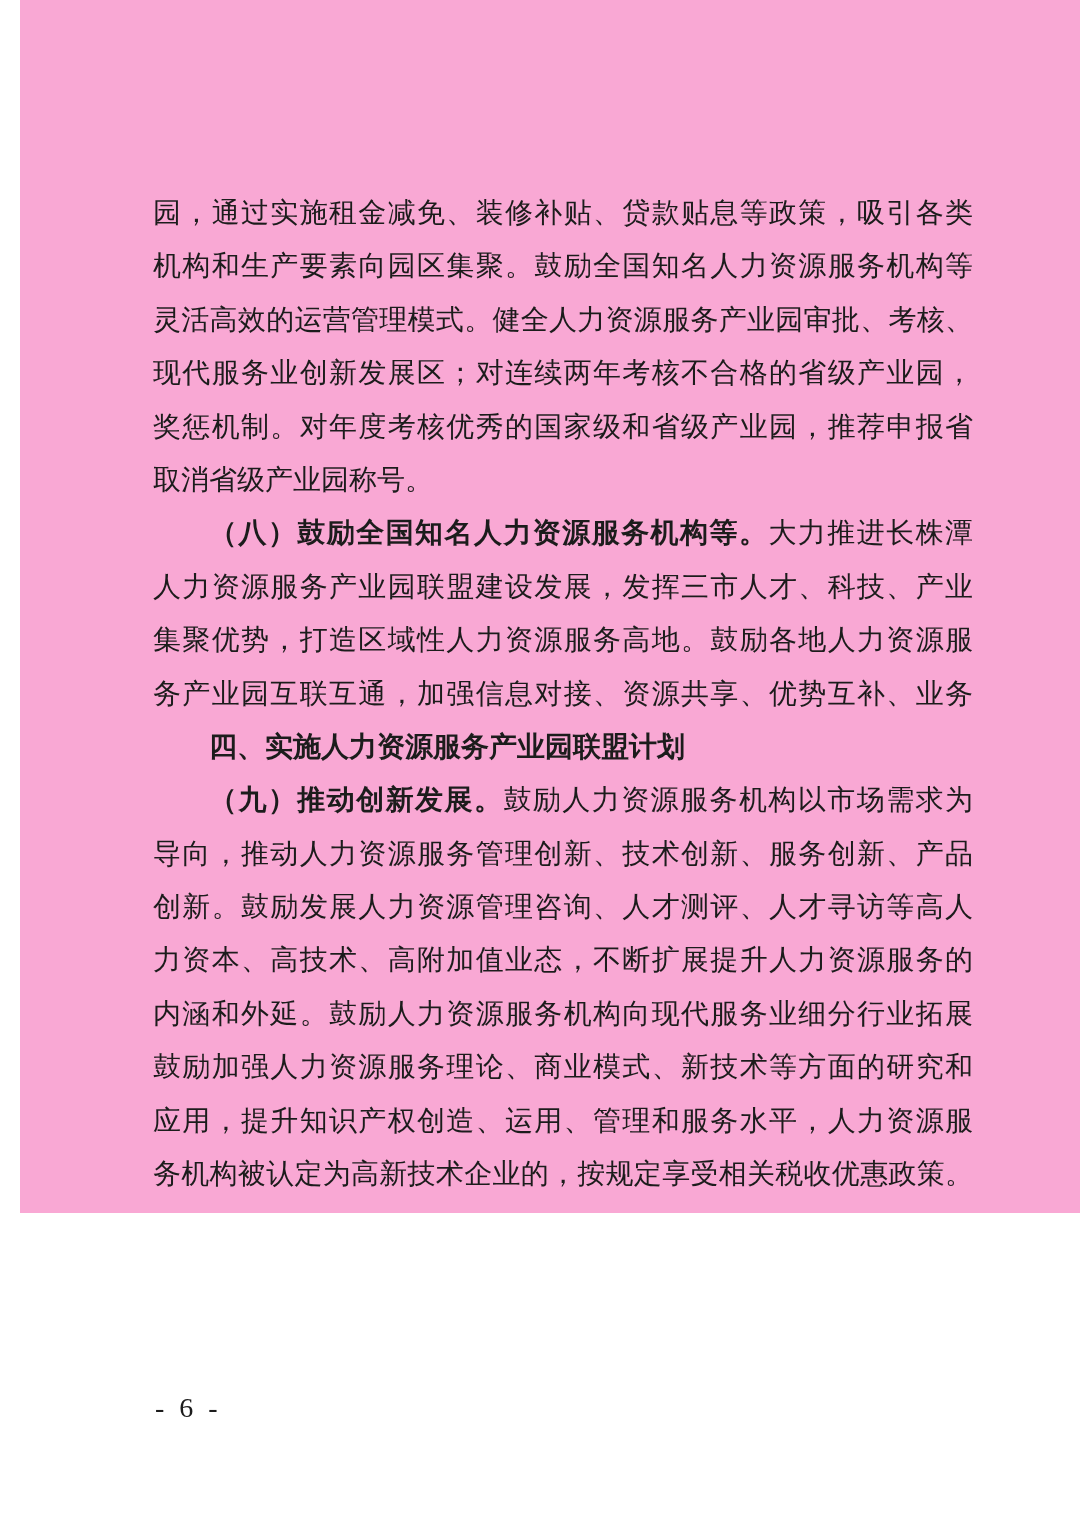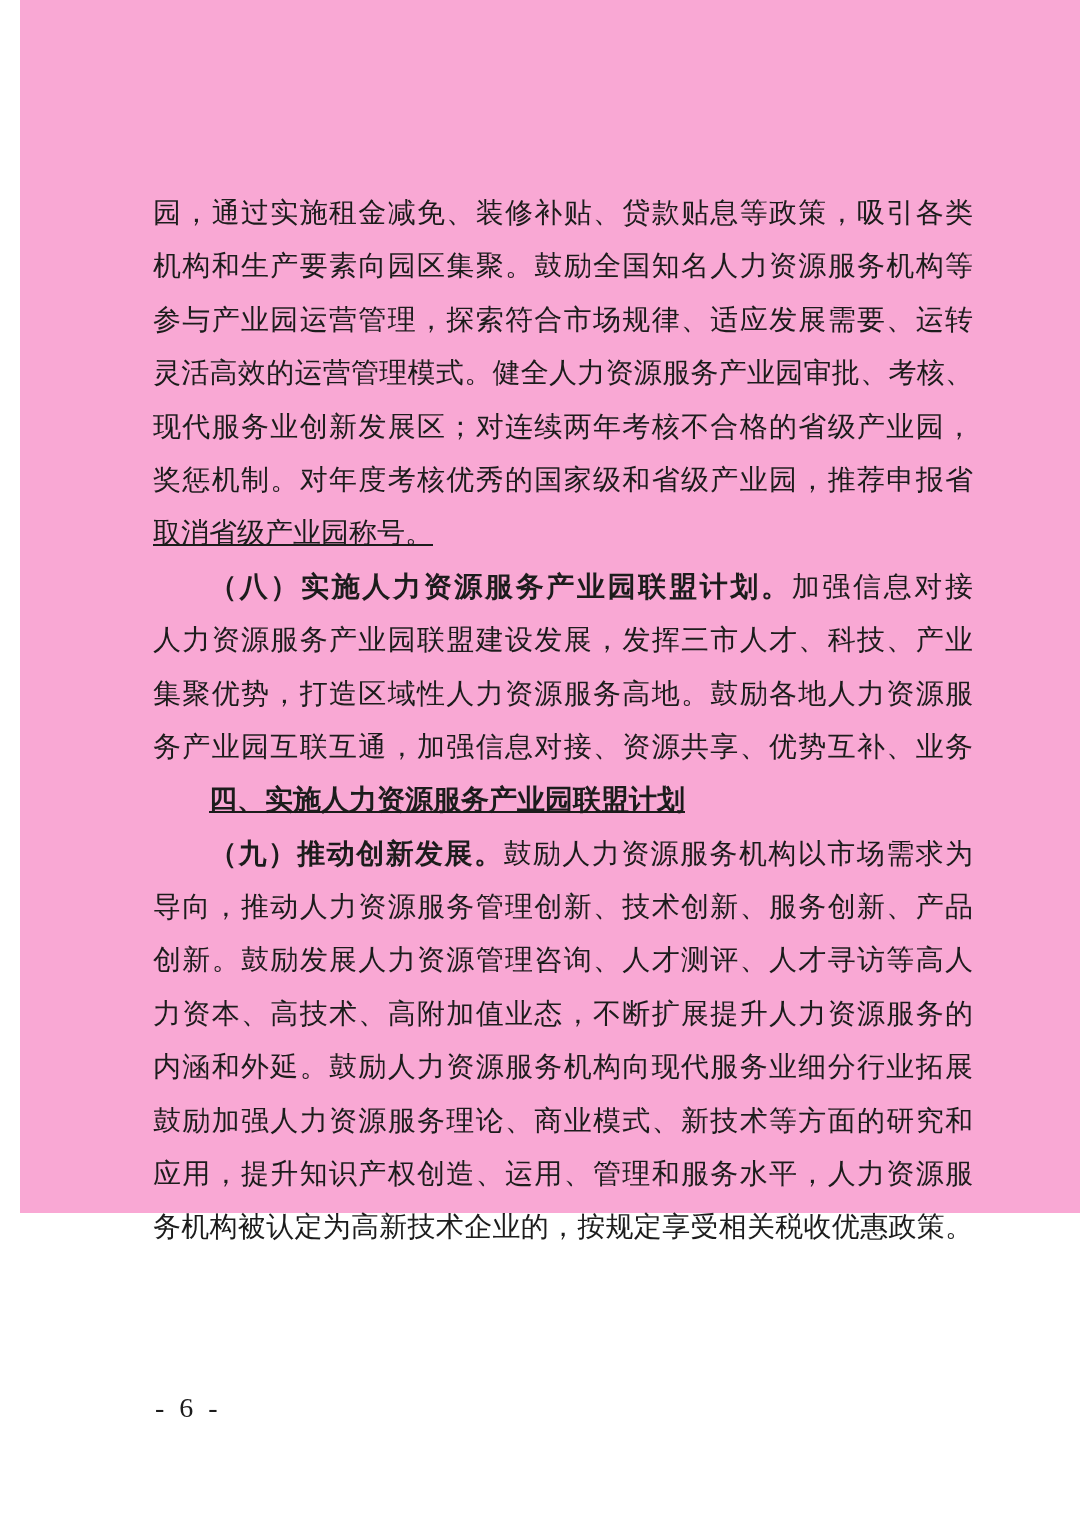--- a/index.html
+++ b/index.html
@@ -30,21 +30,20 @@
     line-height: 53.4px;
     font-size: 28px;
     text-align: justify;
     text-align-last: justify;
     white-space: nowrap;
     letter-spacing: 0;
   }
   .line.end {
     text-align: right;
     text-align-last: left;
-    text-decoration: underline;
   }
   .line.indent {
     text-indent: 56px;
   }
   .line .b {
     font-weight: bold;
   }
   .line.heading {
     font-family: "Liberation Sans", sans-serif;
     font-weight: bold;
@@ -62,31 +61,30 @@
 </head>
 <body>
 
 <div class="page">
   <div class="text-block">
 
     <div class="line full"><span class="b"></span><span>园，通过实施租金减免、装修补贴、贷款贴息等政策，吸引各类</span></div>
 
     <div class="line full"><span class="b"></span><span>机构和生产要素向园区集聚。鼓励全国知名人力资源服务机构等</span></div>
 
-    <div class="line full"><span class="b"></span><span>参与产业园运营管理，探索符合市场规律、适应发展需要、运转</span></div>
 
     <div class="line full"><span class="b"></span><span>灵活高效的运营管理模式。健全人力资源服务产业园审批、考核、</span></div>
 
     <div class="line full"><span class="b"></span><span>现代服务业创新发展区；对连续两年考核不合格的省级产业园，</span></div>
 
     <div class="line full"><span class="b"></span><span>奖惩机制。对年度考核优秀的国家级和省级产业园，推荐申报省</span></div>
 
     <div class="line end"><span class="b"></span><span>取消省级产业园称号。</span></div>
 
-    <div class="line full indent"><span class="b">（八）实施人力资源服务产业园联盟计划。</span><span>加强信息对接</span></div>
+    <div class="line full indent"><span class="b">（八）鼓励全国知名人力资源服务机构等。</span><span>大力推进长株潭</span></div>
 
     <div class="line full"><span class="b"></span><span>人力资源服务产业园联盟建设发展，发挥三市人才、科技、产业</span></div>
 
     <div class="line full"><span class="b"></span><span>集聚优势，打造区域性人力资源服务高地。鼓励各地人力资源服</span></div>
 
     <div class="line full"><span class="b"></span><span>务产业园互联互通，加强信息对接、资源共享、优势互补、业务</span></div>
 
 
     <div class="line end indent heading"><span class="b">四、实施人力资源服务产业园联盟计划</span><span></span></div>
 

